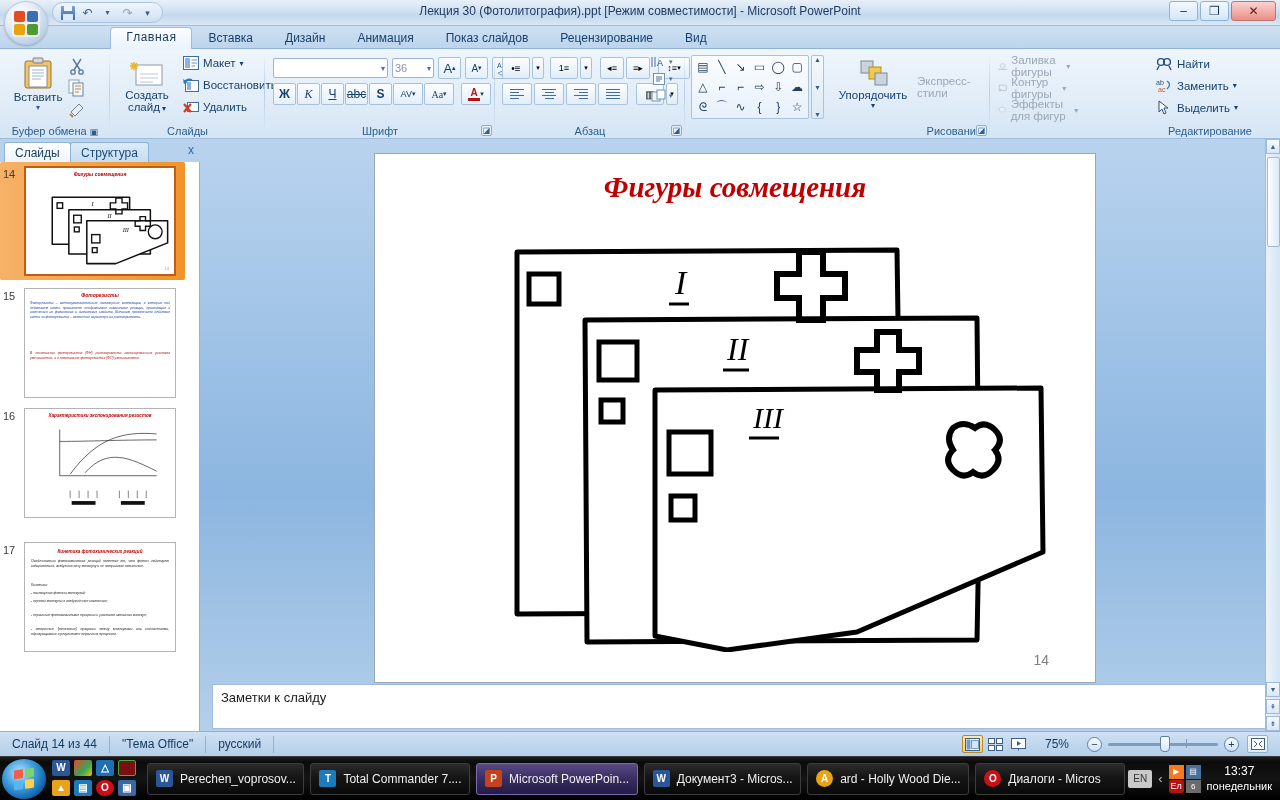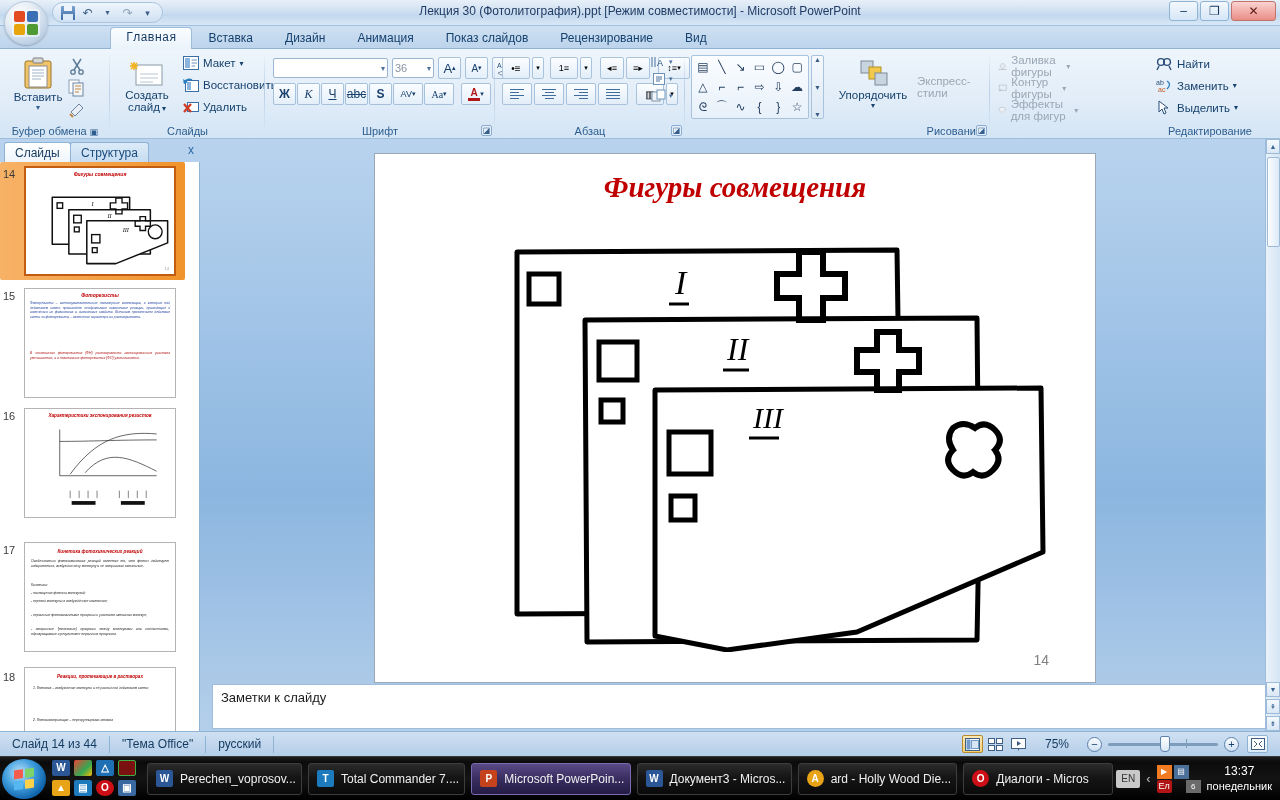--- a/index.html
+++ b/index.html
@@ -751,28 +751,20 @@
         <div style="position:absolute;left:6px;right:6px;top:6px;text-align:center;font-size:4.6px;color:#c00000;font-weight:bold;font-style:italic">Кинетика фотохимических реакций</div>
         <div style="position:absolute;left:6px;right:6px;top:16px;font-size:3.4px;line-height:4.6px;color:#1a1a1a;font-style:italic;text-align:justify">Особенностью фотохимических реакций является то, что фотон действует избирательно, возбуждая одну молекулу и не затрагивая остальные.</div>
         <div style="position:absolute;left:6px;right:6px;top:40px;font-size:3.4px;line-height:4.6px;color:#1a1a1a;font-style:italic">Кинетика:</div>
         <div style="position:absolute;left:6px;right:6px;top:48px;font-size:3.4px;line-height:4.6px;color:#1a1a1a;font-style:italic">- поглощение фотона молекулой;</div>
         <div style="position:absolute;left:6px;right:6px;top:56px;font-size:3.4px;line-height:4.6px;color:#1a1a1a;font-style:italic">- переход молекулы в возбуждённое состояние;</div>
         <div style="position:absolute;left:6px;right:6px;top:70px;font-size:3.4px;line-height:4.6px;color:#1a1a1a;font-style:italic;text-align:justify">- первичные фотохимические процессы с участием активных молекул;</div>
         <div style="position:absolute;left:6px;right:6px;top:84px;font-size:3.4px;line-height:4.6px;color:#1a1a1a;font-style:italic;text-align:justify">- вторичные (темновые) процессы между молекулами или соединениями, образующимися в результате первичных процессов.</div>
       </div>
     </div>
 
-    <div class="thumbrow" style="height:120px">
-      <div class="thumbnum" style="top:12px">18</div>
-      <div class="thumb" style="top:8px">
-        <div style="position:absolute;left:0;right:0;top:6px;text-align:center;font-size:4.6px;color:#c00000;font-weight:bold;font-style:italic">Реакции, протекающие в растворах</div>
-        <div style="position:absolute;left:8px;right:6px;top:18px;font-size:3.4px;line-height:4.6px;color:#1a1a1a;font-style:italic">1. Фотолиз – возбуждение молекулы и её распад под действием света:</div>
-        <div style="position:absolute;left:8px;right:6px;top:50px;font-size:3.4px;line-height:4.6px;color:#1a1a1a;font-style:italic">2. Фотоизомеризация – перегруппировка атомов</div>
-      </div>
-    </div>
 
   </div>
 
   <div class="panelscroll">
     <div class="sbbtn" style="position:absolute;left:0;right:0;top:0">▲</div>
     <div class="sbthumb" style="top:38px"></div>
     <div class="sbbtn" style="position:absolute;left:0;right:0;bottom:0">▼</div>
   </div>
 
   <div class="stage">
@@ -932,21 +924,21 @@
     </div>
 
     <div class="tray">
       <div class="langbox">EN</div>
       <div style="color:#bdbdbd;font-size:13px">‹</div>
       <div style="display:flex;flex-direction:column;gap:1px">
         <div style="display:flex;gap:2px">
           <span style="width:15px;height:14px;background:#f07b20;display:flex;align-items:center;justify-content:center;font-size:8px;color:#fff">▶</span>
           <span style="width:15px;height:14px;background:#4a6f99;display:flex;align-items:center;justify-content:center;font-size:8px;color:#fff">▤</span>
         </div>
-        <div style="display:flex;gap:14px">
+        <div style="display:flex;gap:2px">
           <span class="langbox red" style="width:15px;height:13px;font-size:9px">Ел</span>
           <span style="width:15px;height:13px;background:#6b6b6b;display:flex;align-items:center;justify-content:center;font-size:8px;color:#fff">6</span>
         </div>
       </div>
       <div class="clock">
         <div>13:37</div>
         <div class="d">понедельник</div>
       </div>
     </div>
   </div>

